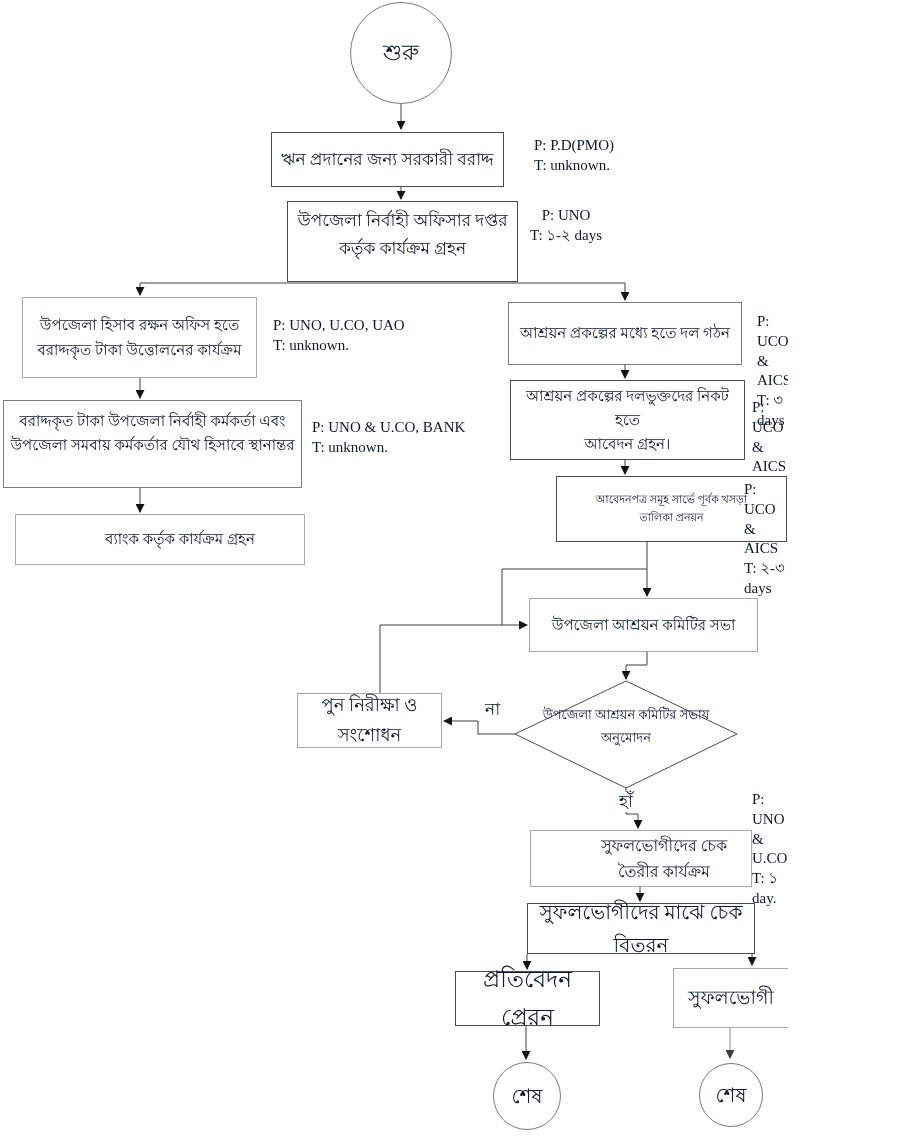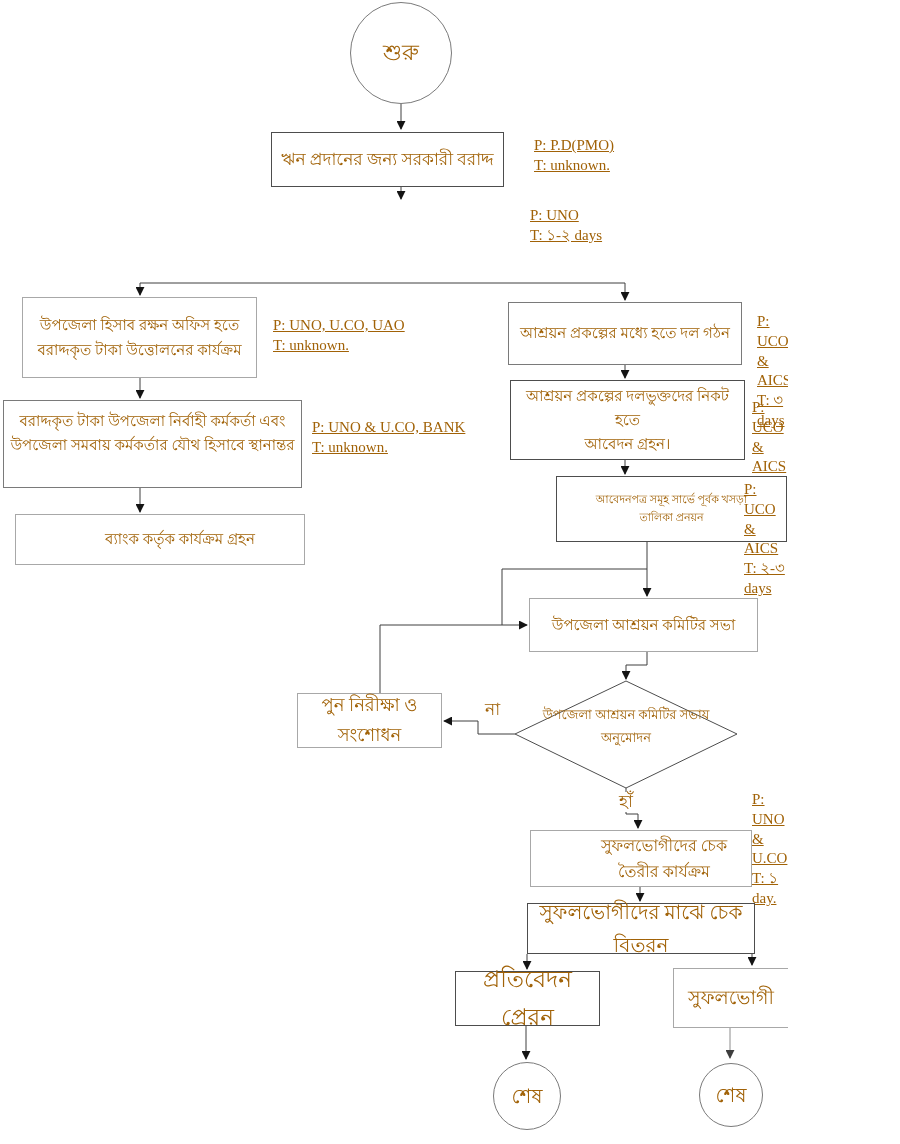--- a/index.html
+++ b/index.html
@@ -1,33 +1,32 @@
 <!DOCTYPE html>
 <html><head>
 <meta charset="utf-8">
 <style>
   html,body{margin:0;padding:0;background:#fff;}
   .stage{
     position:relative;width:788px;height:1144px;background:#fff;overflow:hidden;
-    font-family:"Liberation Serif","DejaVu Serif",serif;color:#a16207;
+    font-family:"Liberation Serif","DejaVu Serif",serif;color:#0f172a;
   }
   .wires{position:absolute;left:0;top:0;}
   .node{
     position:absolute;display:flex;align-items:center;justify-content:center;
     text-align:center;background:#fff;box-sizing:border-box;line-height:1.62;
   }
   .node .label{white-space:pre-line;display:block;padding:0 4px;}
   .bd{border:1px solid #4d4d4d;}   
   .bm{border:1px solid #7a7a7a;}   
   .bg{border:1px solid #a8a8a8;}   
   .circle{border-radius:50%;}
   .annot{
     position:absolute;font-size:15px;line-height:1.32;white-space:pre-line;
     font-family:"Liberation Serif","DejaVu Serif",serif;
-    text-decoration:underline;
   }
   .edge-label{
     position:absolute;font-size:17px;background:#fff;padding:0 3px;line-height:1.2;
   }
   .diamond-label{
     position:absolute;left:511px;top:703px;width:230px;text-align:center;
     font-size:13px;line-height:1.8;white-space:pre-line;
   }
 </style>
 </head>
@@ -72,21 +71,25 @@
   <div class="node circle bm" style="left:350px;top:2px;width:102px;height:102px;font-size:22px;">
     <span class="label">শুরু</span>
   </div>
 
   <div class="node bd" style="left:271px;top:132px;width:233px;height:55px;font-size:17px;">
     <span class="label">ঋন প্রদানের জন্য সরকারী বরাদ্দ</span>
   </div>
   <div class="annot" style="left:534px;top:136px;">P: P.D(PMO)
 T: unknown.</div>
 
-  <div class="annot" style="left:530px;top:206px;">P: UNO
+  <div class="node bd" style="left:287px;top:201px;width:231px;height:81px;font-size:17px;padding-bottom:14px;">
+    <span class="label">উপজেলা নির্বাহী অফিসার দপ্তর
+কর্তৃক কার্যক্রম গ্রহন</span>
+  </div>
+  <div class="annot" style="left:530px;top:206px;text-align:center;">P: UNO
 T: ১-২ days</div>
 
   <div class="node bg" style="left:22px;top:297px;width:235px;height:81px;font-size:15px;">
     <span class="label">উপজেলা হিসাব রক্ষন অফিস হতে
 বরাদ্দকৃত টাকা উত্তোলনের কার্যক্রম</span>
   </div>
   <div class="annot" style="left:273px;top:316px;">P: UNO, U.CO, UAO
 T: unknown.</div>
 
   <div class="node bm" style="left:3px;top:400px;width:299px;height:88px;font-size:15px;padding-bottom:22px;">

